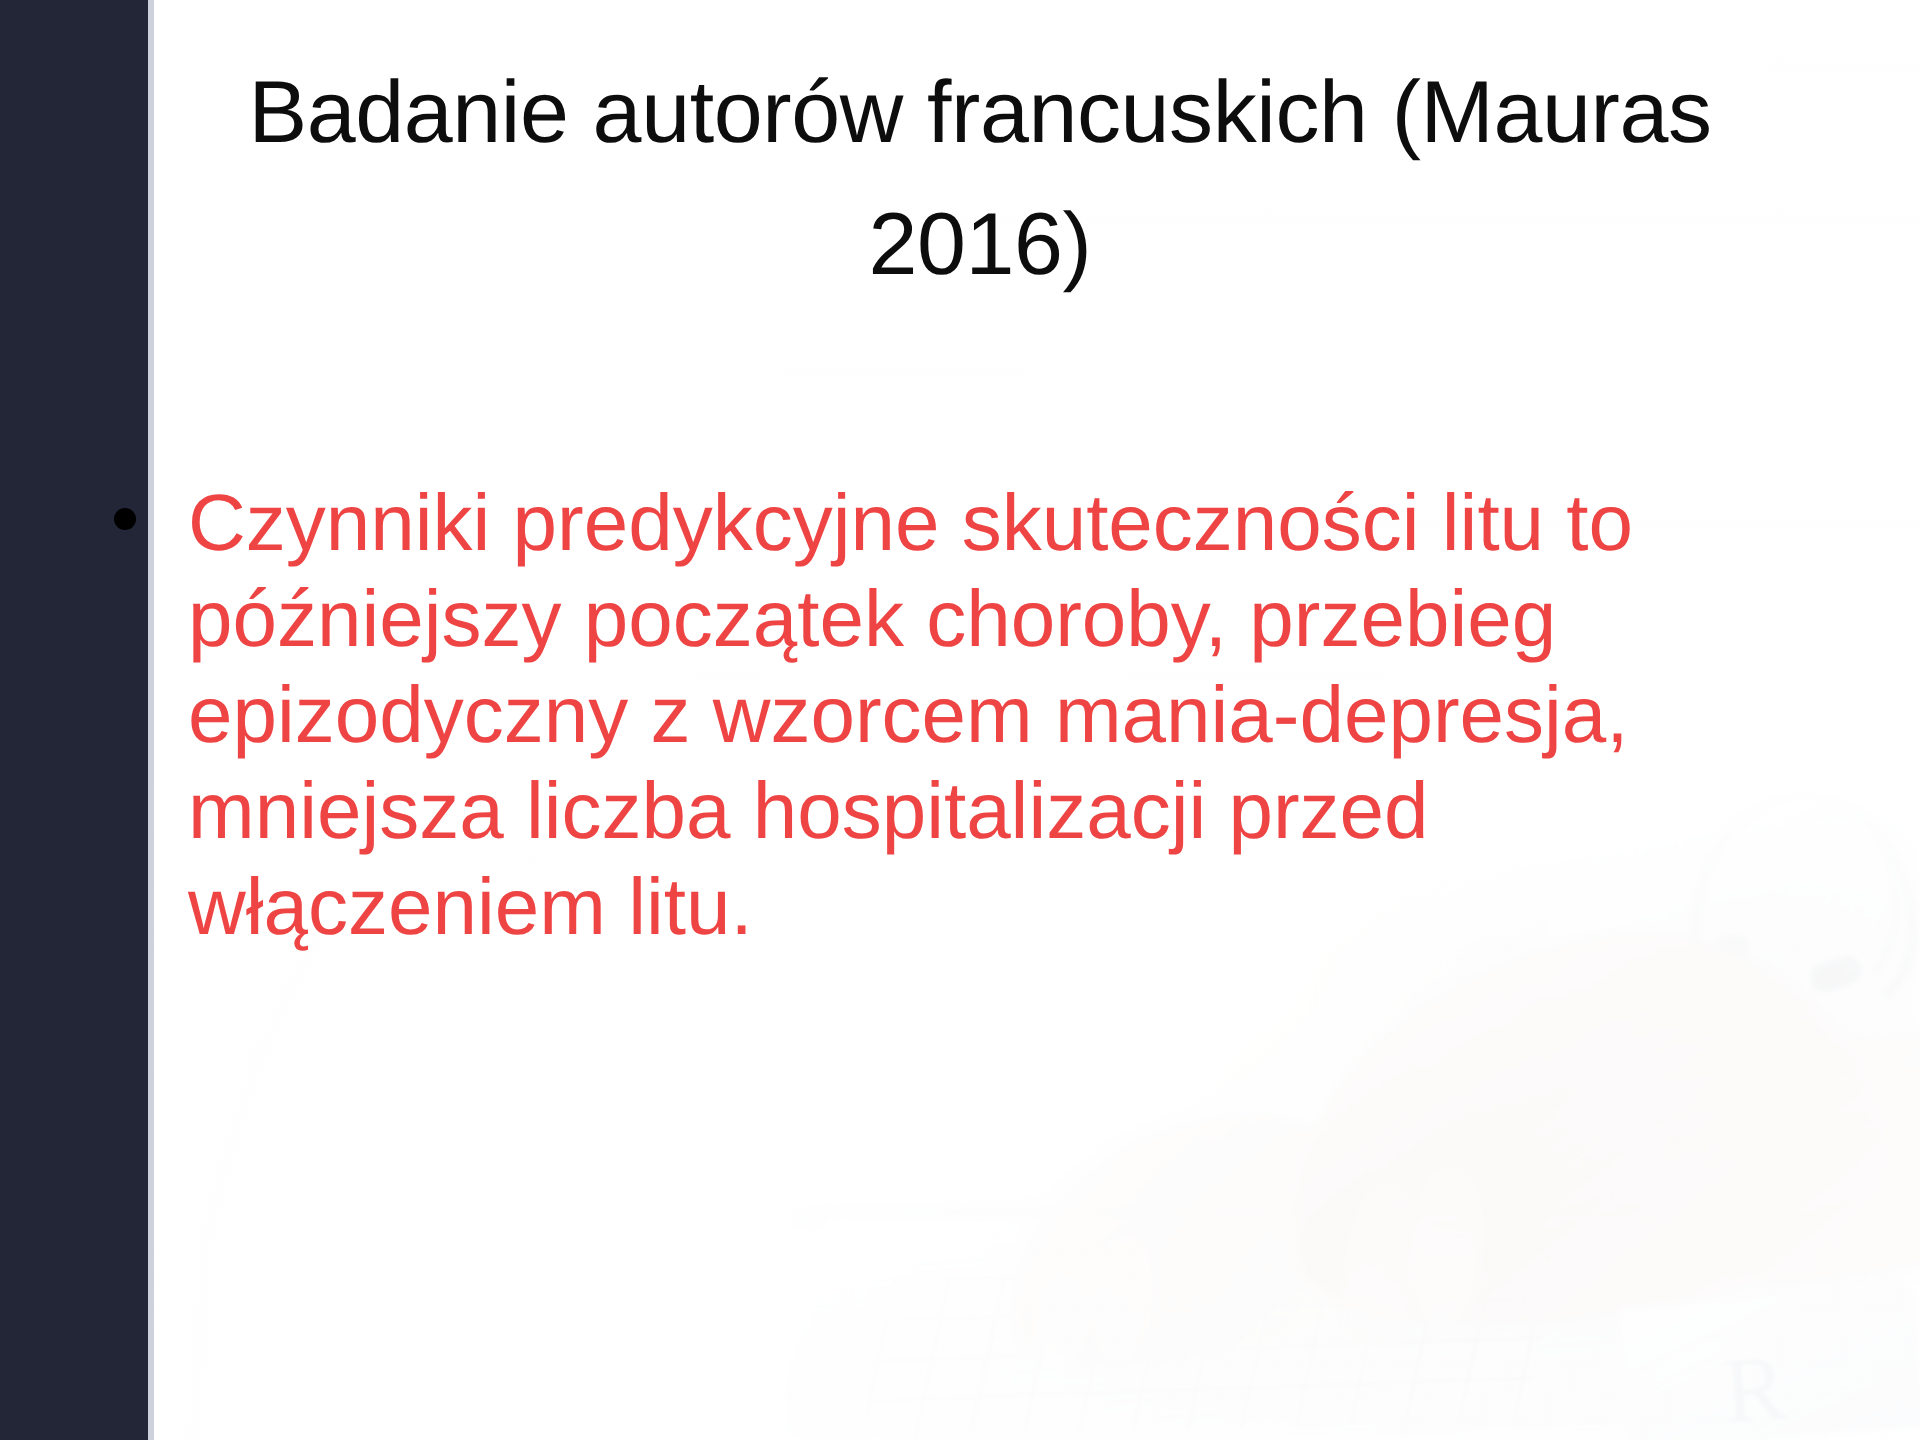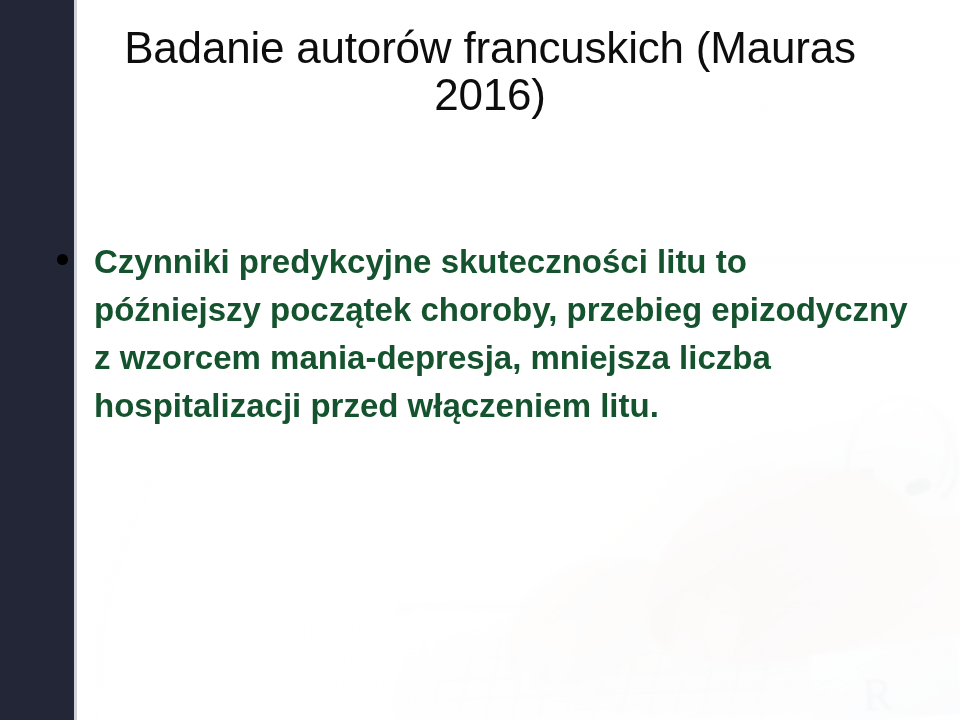--- a/index.html
+++ b/index.html
@@ -250,21 +250,21 @@
     background: #cdd1dc;
   }
 
   
   .title {
     position: absolute;
     left: 76px; top: 24px;
     width: 828px;
     text-align: center;
     font-size: 44px;
-    line-height: 47px;
+    line-height: 66px;
     color: #0d0d0d;
     font-weight: 400;
     letter-spacing: -0.2px;
   }
 
   
   .body-block {
     position: absolute;
     left: 52px; top: 238px;
     width: 880px;
@@ -276,24 +276,24 @@
   .bullet-dot {
     position: absolute;
     left: 5px;
     top: 16px;
     width: 11px;
     height: 11px;
     background: #000000;
     border-radius: 50%;
   }
   .bullet-text {
-    font-size: 33px;
+    font-size: 40px;
     line-height: 48px;
-    color: #14532d;
-    font-weight: 700;
+    color: #ef4444;
+    font-weight: 400;
     max-width: 818px;
   }
 </style>
 </head>
 <body>
 
 <div id="slide">
 
   <div class="photo-layer">
     <div class="ph-wash"></div>

